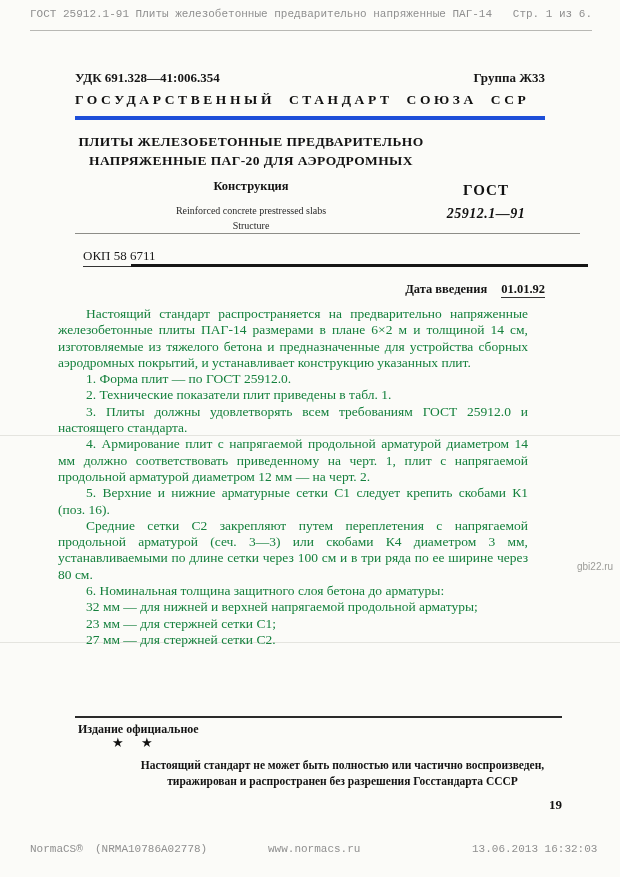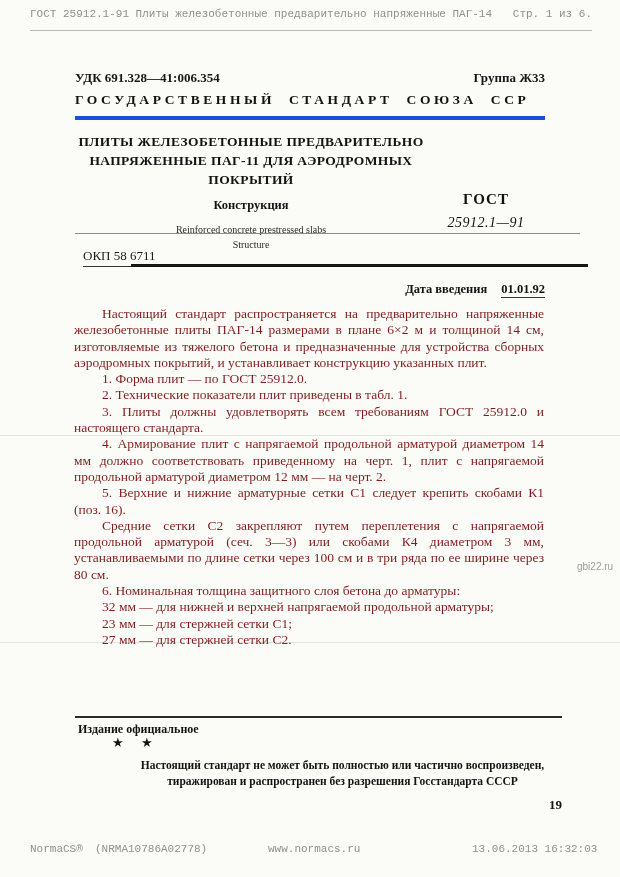--- a/index.html
+++ b/index.html
@@ -47,37 +47,37 @@
   }
 
   
   .title-block { left: 75px; top: 132px; width: 470px; display: flex; }
   .title-left { width: 352px; text-align: center; }
   .title-ru div { font-weight: bold; font-size: 13.5px; line-height: 19px; letter-spacing: 0.4px; color: #131313; }
   .subtitle-ru { font-weight: bold; font-size: 12.5px; margin-top: 9px; color: #131313; }
   .title-en { font-size: 10px; line-height: 15px; margin-top: 9px; color: #2a2a2a; }
   .title-right { flex: 1; text-align: center; padding-top: 38px; color: #111; }
   .gost-label { font-weight: bold; font-size: 15px; letter-spacing: 1px; }
-  .gost-number { font-weight: normal; font-style: italic; font-size: 14px; margin-top: 7px; letter-spacing: 0.5px; }
+  .gost-number { font-weight: bold; font-style: italic; font-size: 14px; margin-top: 7px; letter-spacing: 0.5px; }
   .title-rule { left: 75px; top: 233px; width: 505px; border-top: 1px solid #8d8d88; }
 
   
   .okp-row { left: 83px; top: 248px; width: 505px; display: flex; align-items: flex-end; }
   .okp-code { font-size: 13px; color: #1a1a1a; border-bottom: 1px solid #333; padding: 0 4px 2px 0; white-space: nowrap; }
   .okp-rule { flex: 1; border-bottom: 3px solid #161616; margin-left: -28px; }
 
   
   .date-row { left: 75px; top: 282px; width: 470px; text-align: right; font-weight: bold; font-size: 12.5px; color: #131313; }
   .date-value { border-bottom: 1.5px solid #333; padding-bottom: 1px; margin-left: 14px; }
 
   
   .doc-body {
-    left: 74px; top: 306px; width: 470px;
+    left: 58px; top: 306px; width: 470px;
     font-size: 13.5px; line-height: 16.3px;
-    text-align: justify; color: #7f1d1d;
+    text-align: justify; color: #15803d;
   }
   .doc-body p { text-indent: 28px; margin: 0; }
 
   
   .edition-rule { left: 75px; top: 716px; width: 487px; border-top: 2px solid #2a2a2a; }
   .edition-note { left: 78px; top: 722px; font-weight: bold; font-size: 12px; color: #131313; }
   .stars { left: 112px; top: 735px; font-size: 13px; color: #111; word-spacing: 14px; }
   .copyright {
     left: 115px; top: 757px; width: 455px;
     text-align: center; font-weight: bold; font-size: 11.5px; line-height: 16px; color: #131313;
@@ -100,22 +100,21 @@
   <span>УДК 691.328—41:006.354</span>
   <span>Группа Ж33</span>
 </div>
 
 <div class="abs std-name">ГОСУДАРСТВЕННЫЙ СТАНДАРТ СОЮЗА ССР</div>
 
 <div class="abs title-block">
   <div class="title-left">
     <div class="title-ru">
       <div>ПЛИТЫ ЖЕЛЕЗОБЕТОННЫЕ ПРЕДВАРИТЕЛЬНО</div>
-      <div>НАПРЯЖЕННЫЕ ПАГ-11 ДЛЯ АЭРОДРОМНЫХ</div>
-      <div>ПОКРЫТИЙ</div>
+      <div>НАПРЯЖЕННЫЕ ПАГ-20 ДЛЯ АЭРОДРОМНЫХ</div>
     </div>
     <div class="subtitle-ru">Конструкция</div>
     <div class="title-en">
       <div>Reinforced concrete prestressed slabs</div>
       <div>Structure</div>
     </div>
   </div>
   <div class="title-right">
     <div class="gost-label">ГОСТ</div>
     <div class="gost-number">25912.1—91</div>

